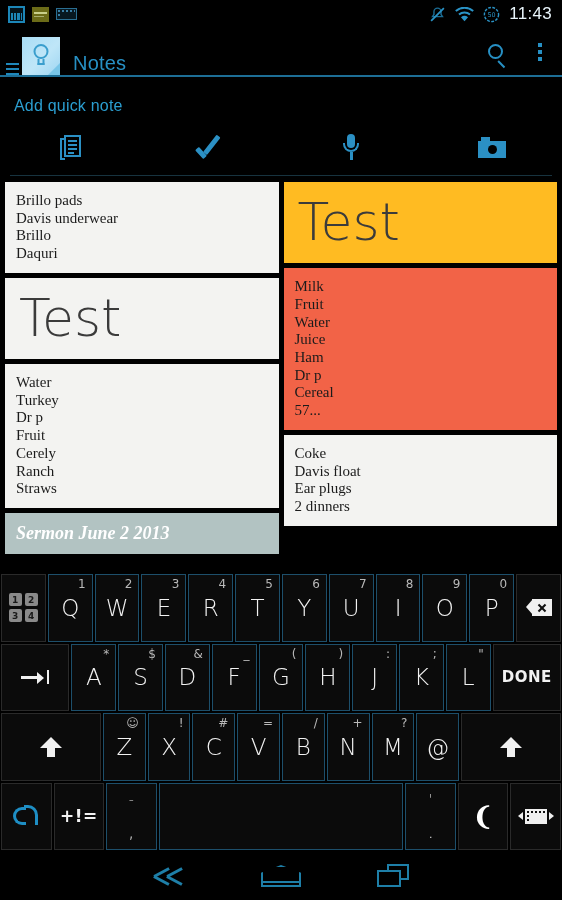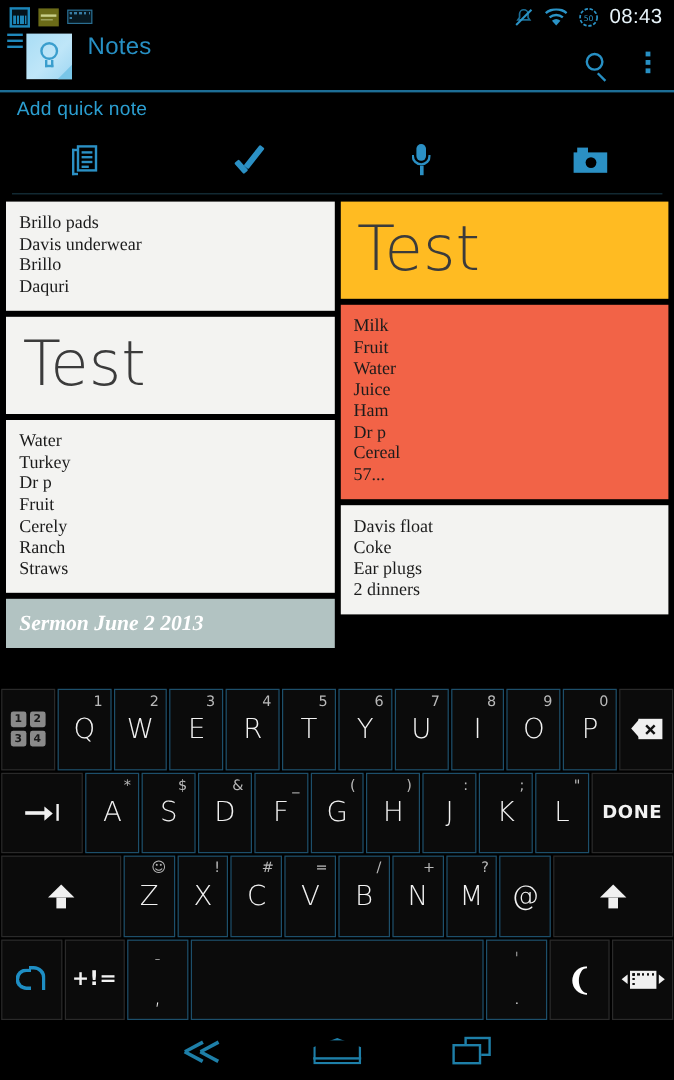--- a/index.html
+++ b/index.html
@@ -32,21 +32,21 @@
   .ic-kbd { width:21px; height:12px; position:relative; }
   .ic-kbd::before{ content:""; position:absolute; inset:0; border:1px solid #2a6e92; background:#071821; }
   .ic-kbd::after{ content:""; position:absolute; left:2px; top:2px; right:2px; bottom:2px;
     background:
       repeating-linear-gradient(to right,#3e8ab5 0 2px, transparent 2px 4px),
       repeating-linear-gradient(to bottom,#3e8ab5 0 2px, transparent 2px 4px);
     background-size:100% 2px,2px 100%; background-repeat:repeat-x, repeat-y;
     background-position:0 0,0 0; opacity:.9; }
 
   
-  .actionbar { height:47px; display:flex; align-items:flex-start; padding-left:4px; }
+  .actionbar { height:47px; display:flex; align-items:flex-end; padding-left:4px; }
   .ab-drawer { width:16px; display:flex; flex-direction:column; gap:3px; padding-left:2px; }
   .ab-drawer i { display:block; height:2px; background:#1f88bb; }
   .ab-drawer i:nth-child(1){ width:13px; }
   .ab-drawer i:nth-child(2){ width:13px; }
   .ab-drawer i:nth-child(3){ width:13px; }
   .ab-icon {
     width:38px; height:38px; margin-left:2px; position:relative;
     background:linear-gradient(135deg,#a9ddf5 0%, #bfe6f8 55%, #9ed6f2 100%);
   }
   .ab-icon .bulb {
@@ -67,21 +67,21 @@
   .ab-grow { flex:1; }
   .ab-search { width:46px; height:47px; display:flex; align-items:center; justify-content:center; }
   .mag { width:15px; height:15px; border:2.4px solid #2790c4; border-radius:50%; position:relative; }
   .mag::after{ content:""; position:absolute; right:-6px; bottom:-5px; width:9px; height:2.4px;
     background:#2790c4; transform:rotate(45deg); transform-origin:left center; }
   .ab-more { width:44px; height:47px; display:flex; flex-direction:column; align-items:center; justify-content:center; gap:3px; }
   .ab-more i { width:4px; height:4px; background:#2790c4; display:block; }
   .ab-rule { height:2px; background:#1d6e96; }
 
   
-  .quick-label { color:#2b9ed0; font-size:16px; padding:6px 0 0 14px; letter-spacing:.2px; }
+  .quick-label { color:#2b9ed0; font-size:16px; padding:20px 0 0 14px; letter-spacing:.2px; }
   .quick-row { display:flex; height:44px; margin-top:10px; }
   .quick-btn { flex:1; display:flex; align-items:center; justify-content:center; }
   .quick-rule { height:1px; background:#17333f; margin:6px 10px 0 10px; }
 
   .qi { position:relative; }
   
   .qi-note { width:21px; height:25px; }
   .qi-note .b { position:absolute; left:4px; top:0; width:17px; height:22px; border:2px solid #2b90c4; }
   .qi-note .a { position:absolute; left:0; top:3px; width:5px; height:22px; border:2px solid #2b90c4; border-right:none; }
   .qi-note .l { position:absolute; left:8px; width:9px; height:2px; background:#2b90c4; }
@@ -213,21 +213,21 @@
       </svg>
       <svg width="19" height="15" viewBox="0 0 24 19">
         <path d="M1 5a17 17 0 0 1 22 0" stroke="#2a93c6" stroke-width="2.6" fill="none"></path>
         <path d="M5 9.5a11 11 0 0 1 14 0" stroke="#2a93c6" stroke-width="2.6" fill="none"></path>
         <path d="M12 18l-4.5-5a7 7 0 0 1 9 0z" fill="#2a93c6"></path>
       </svg>
       <svg width="17" height="17" viewBox="0 0 24 24">
         <circle cx="12" cy="12" r="10" fill="none" stroke="#2a93c6" stroke-width="2" stroke-dasharray="4 2"></circle>
         <text x="12" y="16" font-size="9" font-family="DejaVu Sans, sans-serif" fill="#2a93c6" text-anchor="middle">50</text>
       </svg>
-      <span class="sb-time">08:43</span>
+      <span class="sb-time">11:43</span>
     </div>
   </div>
 
   <div class="actionbar">
     <div class="ab-drawer">
         <i></i>
         <i></i>
         <i></i>
       </div>
     <div class="ab-icon">
@@ -310,22 +310,22 @@
           <div class="ln">Milk</div>
           <div class="ln">Fruit</div>
           <div class="ln">Water</div>
           <div class="ln">Juice</div>
           <div class="ln">Ham</div>
           <div class="ln">Dr p</div>
           <div class="ln">Cereal</div>
           <div class="ln">57...</div>
         </div>
         <div class="note" style="background: rgb(243, 243, 241);">
+          <div class="ln">Coke</div>
           <div class="ln">Davis float</div>
-          <div class="ln">Coke</div>
           <div class="ln">Ear plugs</div>
           <div class="ln">2 dinners</div>
         </div>
       </div>
   </div>
 
   <div class="kbd">
     <div class="krow" id="krow1">
         <div class="key fn">
           <span class="numpad">

